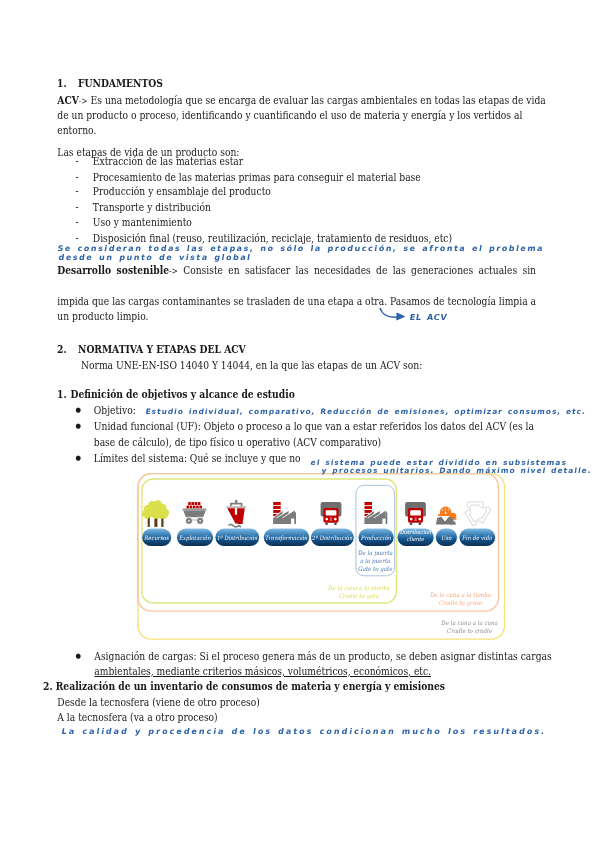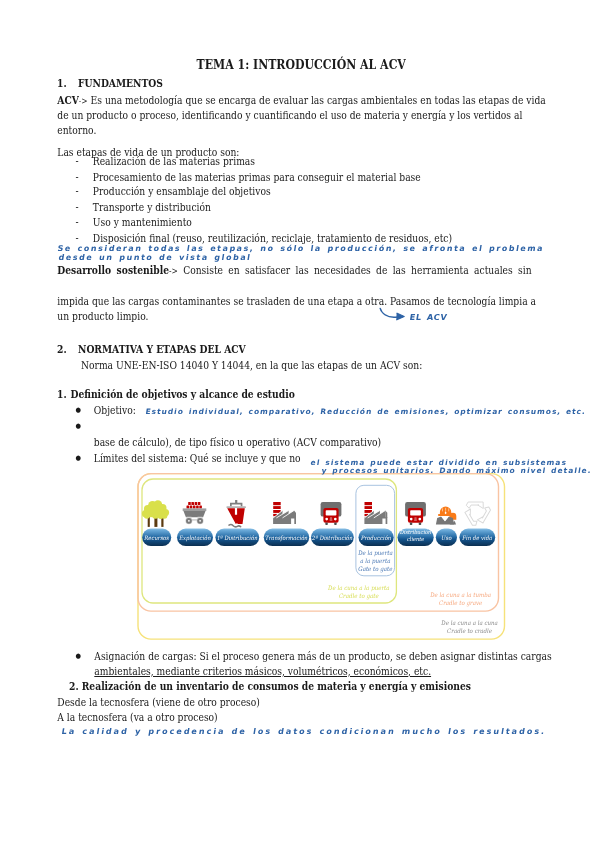--- a/index.html
+++ b/index.html
@@ -23,71 +23,71 @@
   .bul{position:absolute;font-size:7px;line-height:11px;}
 
   
   #diagram{position:absolute;left:0;top:0;width:599px;height:848px;}
 </style>
 </head>
 <body>
 
 <div class="page">
 
-  <div class="title" style="left:196.6px;top:59.3px;">TEMA 1: INTRODUCCIÓN AL ACV</div>
 
   <div class="ln b" style="left:57px;top:78.4px;">1.</div>
   <div class="ln b" style="left:78px;top:78.4px;">FUNDAMENTOS</div>
 
   <div class="ln" style="left:57.3px;top:109.6px;">de un producto o proceso, identificando y cuantificando el uso de materia y energía y los vertidos al</div>
   <div class="ln" style="left:57.3px;top:94.8px;"><span class="b">ACV</span><span style="font-size:8.4px;">-&gt;</span> <span>Es una metodología que se encarga de evaluar las cargas ambientales en todas las etapas de vida</span></div>
   <div class="ln" style="left:57.3px;top:124.8px;">entorno.</div>
 
   <div class="ln" style="left:57.3px;top:139.4px;margin-top:8px;">Las etapas de vida de un producto son:</div>
 
   <div>
     <div class="dash" style="left:75.5px;top:156.0px;">-</div>
-    <div class="ln" style="left:92.8px;top:156.0px;">Realización de las materias primas</div>
+    <div class="ln" style="left:92.8px;top:156.0px;">Extracción de las materias estar</div>
     <div class="dash" style="left:75.5px;top:171.7px;">-</div>
     <div class="ln" style="left:92.8px;top:171.7px;">Procesamiento de las materias primas para conseguir el material base</div>
     <div class="dash" style="left:75.5px;top:186.4px;">-</div>
-    <div class="ln" style="left:92.8px;top:186.4px;">Producción y ensamblaje del objetivos</div>
+    <div class="ln" style="left:92.8px;top:186.4px;">Producción y ensamblaje del producto</div>
     <div class="dash" style="left:75.5px;top:202.1px;">-</div>
     <div class="ln" style="left:92.8px;top:202.1px;">Transporte y distribución</div>
     <div class="dash" style="left:75.5px;top:216.8px;">-</div>
     <div class="ln" style="left:92.8px;top:216.8px;">Uso y mantenimiento</div>
     <div class="dash" style="left:75.5px;top:232.5px;">-</div>
     <div class="ln" style="left:92.8px;top:232.5px;">Disposición final (reuso, reutilización, reciclaje, tratamiento de residuos, etc)</div>
   </div>
 
-  <div class="ln" style="left:57.3px;top:265.1px;word-spacing:2.4px;"><span class="b">Desarrollo sostenible</span><span style="font-size:8.4px;">-&gt;</span> <span>Consiste en satisfacer las necesidades de las herramienta actuales sin</span></div>
+  <div class="ln" style="left:57.3px;top:265.1px;word-spacing:2.4px;"><span class="b">Desarrollo sostenible</span><span style="font-size:8.4px;">-&gt;</span> <span>Consiste en satisfacer las necesidades de las generaciones actuales sin</span></div>
   <div class="ln" style="left:57.3px;top:296.0px;word-spacing:0.05px;">impida que las cargas contaminantes se trasladen de una etapa a otra. Pasamos de tecnología limpia a</div>
   <div class="ln" style="left:57.3px;top:310.8px;">un producto limpio.</div>
 
   <div class="ln b" style="left:57px;top:343.6px;">2.</div>
   <div class="ln b" style="left:78px;top:343.6px;">NORMATIVA Y ETAPAS DEL ACV</div>
   <div class="ln" style="left:73px;top:359.8px;margin-left:8px;">Norma UNE-EN-ISO 14040 Y 14044, en la que las etapas de un ACV son:</div>
 
   <div class="ln b" style="left:57px;top:389.3px;">1.</div>
   <div class="ln b" style="left:70.5px;top:389.3px;">Definición de objetivos y alcance de estudio</div>
 
   <div class="bul" style="left:75.5px;top:404.8px;">●</div>
   <div class="ln" style="left:93.8px;top:404.8px;"><span>Objetivo</span><span>:</span></div>
 
   <div class="bul" style="left:75.5px;top:421.0px;">●</div>
+  <div class="ln" style="left:93.8px;top:421.0px;"><span>Unidad funcional (UF)</span><span>: Objeto o proceso a lo que van a estar referidos los datos del ACV (es la</span></div>
   <div class="ln" style="left:93.8px;top:436.5px;">base de cálculo), de tipo físico u operativo (ACV comparativo)</div>
 
   <div class="bul" style="left:75.5px;top:453.0px;">●</div>
   <div class="ln" style="left:93.8px;top:453.0px;"><span>Límites del sistema</span><span>: Qué se incluye y que no</span></div>
 
   <div class="bul" style="left:75.5px;top:650.8px;">●</div>
   <div class="ln" style="left:94.3px;top:650.8px;">Asignación de cargas: Si el proceso genera más de un producto, se deben asignar distintas cargas</div>
   <div class="ln" style="left:94.3px;top:665.7px;text-decoration:underline;">ambientales, mediante criterios másicos, volumétricos, económicos, etc.</div>
 
-  <div class="ln b" style="left:69px;top:681.1px;text-align:center;">2. Realización de un inventario de consumos de materia y energía y emisiones</div>
+  <div class="ln b" style="left:43px;top:681.1px;text-align:center;">2. Realización de un inventario de consumos de materia y energía y emisiones</div>
   <div class="ln" style="left:57.3px;top:696.6px;">Desde la tecnosfera (viene de otro proceso)</div>
   <div class="ln" style="left:57.3px;top:712.4px;">A la tecnosfera (va a otro proceso)</div>
 
   <svg id="diagram" width="599" height="848" viewBox="0 0 599 848" style="position:absolute;left:0;top:0;">
     <defs>
       <linearGradient id="pillgrad" x1="0" y1="0" x2="0" y2="1">
         <stop offset="0" stop-color="#8cc0e4"></stop>
         <stop offset="0.10" stop-color="#69a9d8"></stop>
         <stop offset="0.46" stop-color="#2a6fa8"></stop>
         <stop offset="0.62" stop-color="#14538b"></stop>

